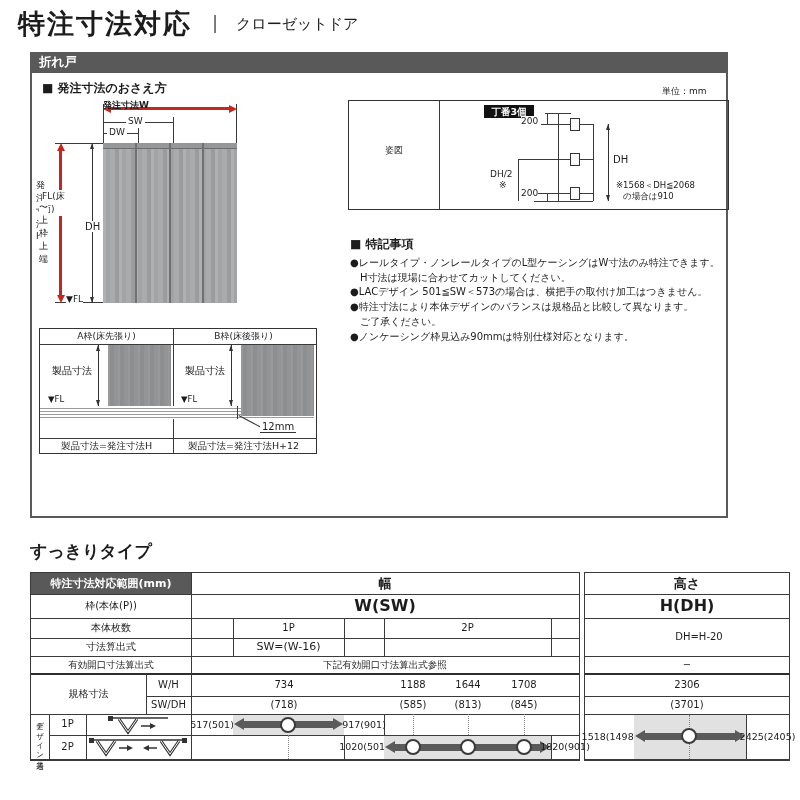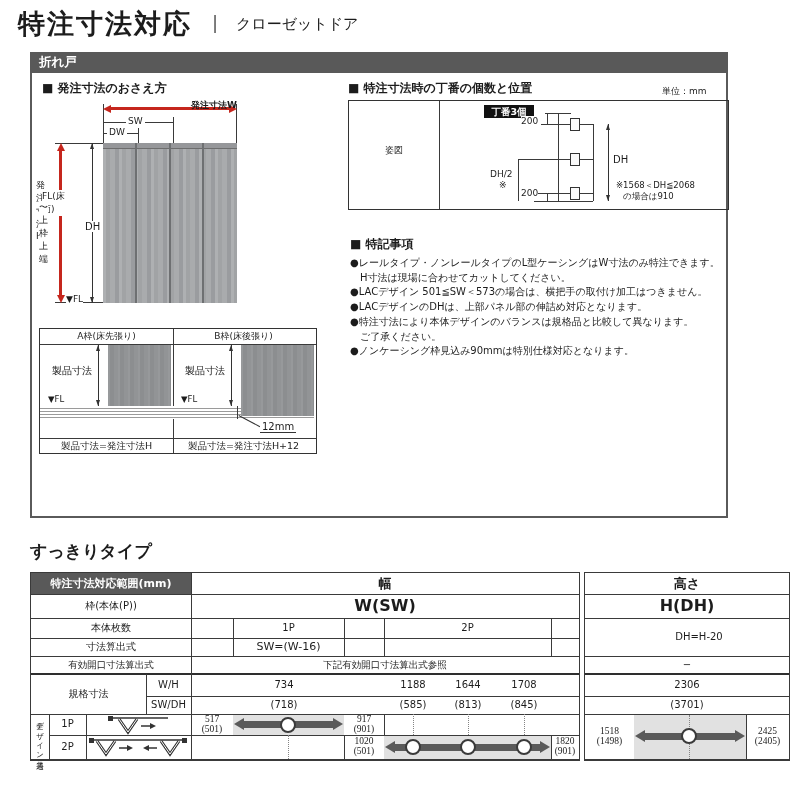--- a/index.html
+++ b/index.html
@@ -1,22 +1,22 @@
 <!DOCTYPE html>
 <html><head>
 <meta charset="utf-8">
 <style>
   html,body{margin:0;padding:0;background:#fff;}
   .page{position:relative;width:800px;height:800px;background:#ffffff;overflow:hidden;
         font-family:"DejaVu Sans",sans-serif;color:#1c1c1c;}
   .abs{position:absolute;}
   .b{font-weight:bold;}
-  .ctr{text-align:right;}
+  .ctr{text-align:left;}
   .cell{position:absolute;display:flex;align-items:center;justify-content:center;line-height:1.05;}
-  .col{flex-direction:column;font-family:Liberation Serif, serif;}
+  .col{flex-direction:row;}
   .hl{position:absolute;background:#3a3a3a;height:1px;}
   .vl{position:absolute;background:#3a3a3a;width:1px;}
   .hl2{position:absolute;background:#2e2e2e;height:2px;}
   .lbl{background:#fff;padding:0 2px;}
   
   .redh{position:absolute;height:3px;background:#c5261d;}
   .redh::before{content:"";position:absolute;left:-7px;top:-2px;border:4px solid transparent;border-left:0;border-right:8px solid #c5261d;}
   .redh::after{content:"";position:absolute;right:-7px;top:-2px;border:4px solid transparent;border-right:0;border-left:8px solid #c5261d;}
   .redv{position:absolute;width:3px;background:#c5261d;}
   .redv::before{content:"";position:absolute;top:-7px;left:-2px;border:4px solid transparent;border-top:0;border-bottom:8px solid #c5261d;}
@@ -107,21 +107,20 @@
 
     <div class="vl" style="left:197px;top:77px;height:13px;"></div>
     <div class="abs" style="left:199px;top:86px;width:24px;height:1px;background:#333;transform:rotate(28deg);transform-origin:left top;"></div>
     <span class="abs" style="left:220px;top:92px;font-size:10px;background:#fff;border-bottom:1px solid #333;padding:0 2px;">12mm</span>
 
     <div class="hl" style="left:0;top:109px;width:276px;"></div>
     <div class="cell" style="left:0;top:109px;width:133px;height:15px;font-size:9.5px;">製品寸法=発注寸法H</div>
     <div class="cell" style="left:133px;top:109px;width:141px;height:15px;font-size:9.5px;">製品寸法=発注寸法H+12</div>
   </div>
 
-  <div class="abs b" style="left:348px;top:80px;font-size:12px;">■ 特注寸法時の丁番の個数と位置</div>
   <div class="abs" style="left:662px;top:85px;font-size:9px;">単位：mm</div>
 
   <div class="abs" style="left:348px;top:100px;width:379px;height:108px;border:1px solid #333;">
     <div class="vl" style="left:90px;top:0;height:108px;"></div>
     <div class="cell" style="left:0;top:42px;width:90px;height:16px;font-size:9px;">姿図</div>
     <div class="cell b" style="left:135px;top:4px;width:50px;height:13px;background:#111;color:#fff;font-size:9.5px;">丁番3個</div>
 
     <div class="vl" style="left:209px;top:12px;height:89px;"></div>
     <div class="vl" style="left:244px;top:23px;height:77px;"></div>
     <div class="hl" style="left:196px;top:12px;width:26px;"></div>
@@ -147,21 +146,20 @@
       <div>※1568＜DH≦2068</div>
       <div style="padding-left:7px;">の場合は910</div>
     </div>
   </div>
 
   <div class="abs b" style="left:350px;top:236px;font-size:12px;">■ 特記事項</div>
   <div class="abs" style="left:350px;top:256px;width:385px;font-size:10px;line-height:14.7px;">
     <div>●レールタイプ・ノンレールタイプのL型ケーシングはW寸法のみ特注できます。</div>
     <div>　H寸法は現場に合わせてカットしてください。</div>
     <div>●LACデザイン 501≦SW＜573の場合は、横把手の取付け加工はつきません。</div>
-    <div>●LACデザインのDHは、上部パネル部の伸詰め対応となります。</div>
     <div>●特注寸法により本体デザインのバランスは規格品と比較して異なります。</div>
     <div>　ご了承ください。</div>
     <div>●ノンケーシング枠見込み90mmは特別仕様対応となります。</div>
   </div>
 
   <div class="abs b" style="left:30px;top:540px;font-size:17px;">すっきりタイプ</div>
 
   <div class="abs" style="left:30px;top:572px;width:548px;height:186px;border:1px solid #3a3a3a;border-bottom-width:2px;box-sizing:content-box;">
 
     <div class="hl" style="left:0;top:21px;width:548px;"></div>

